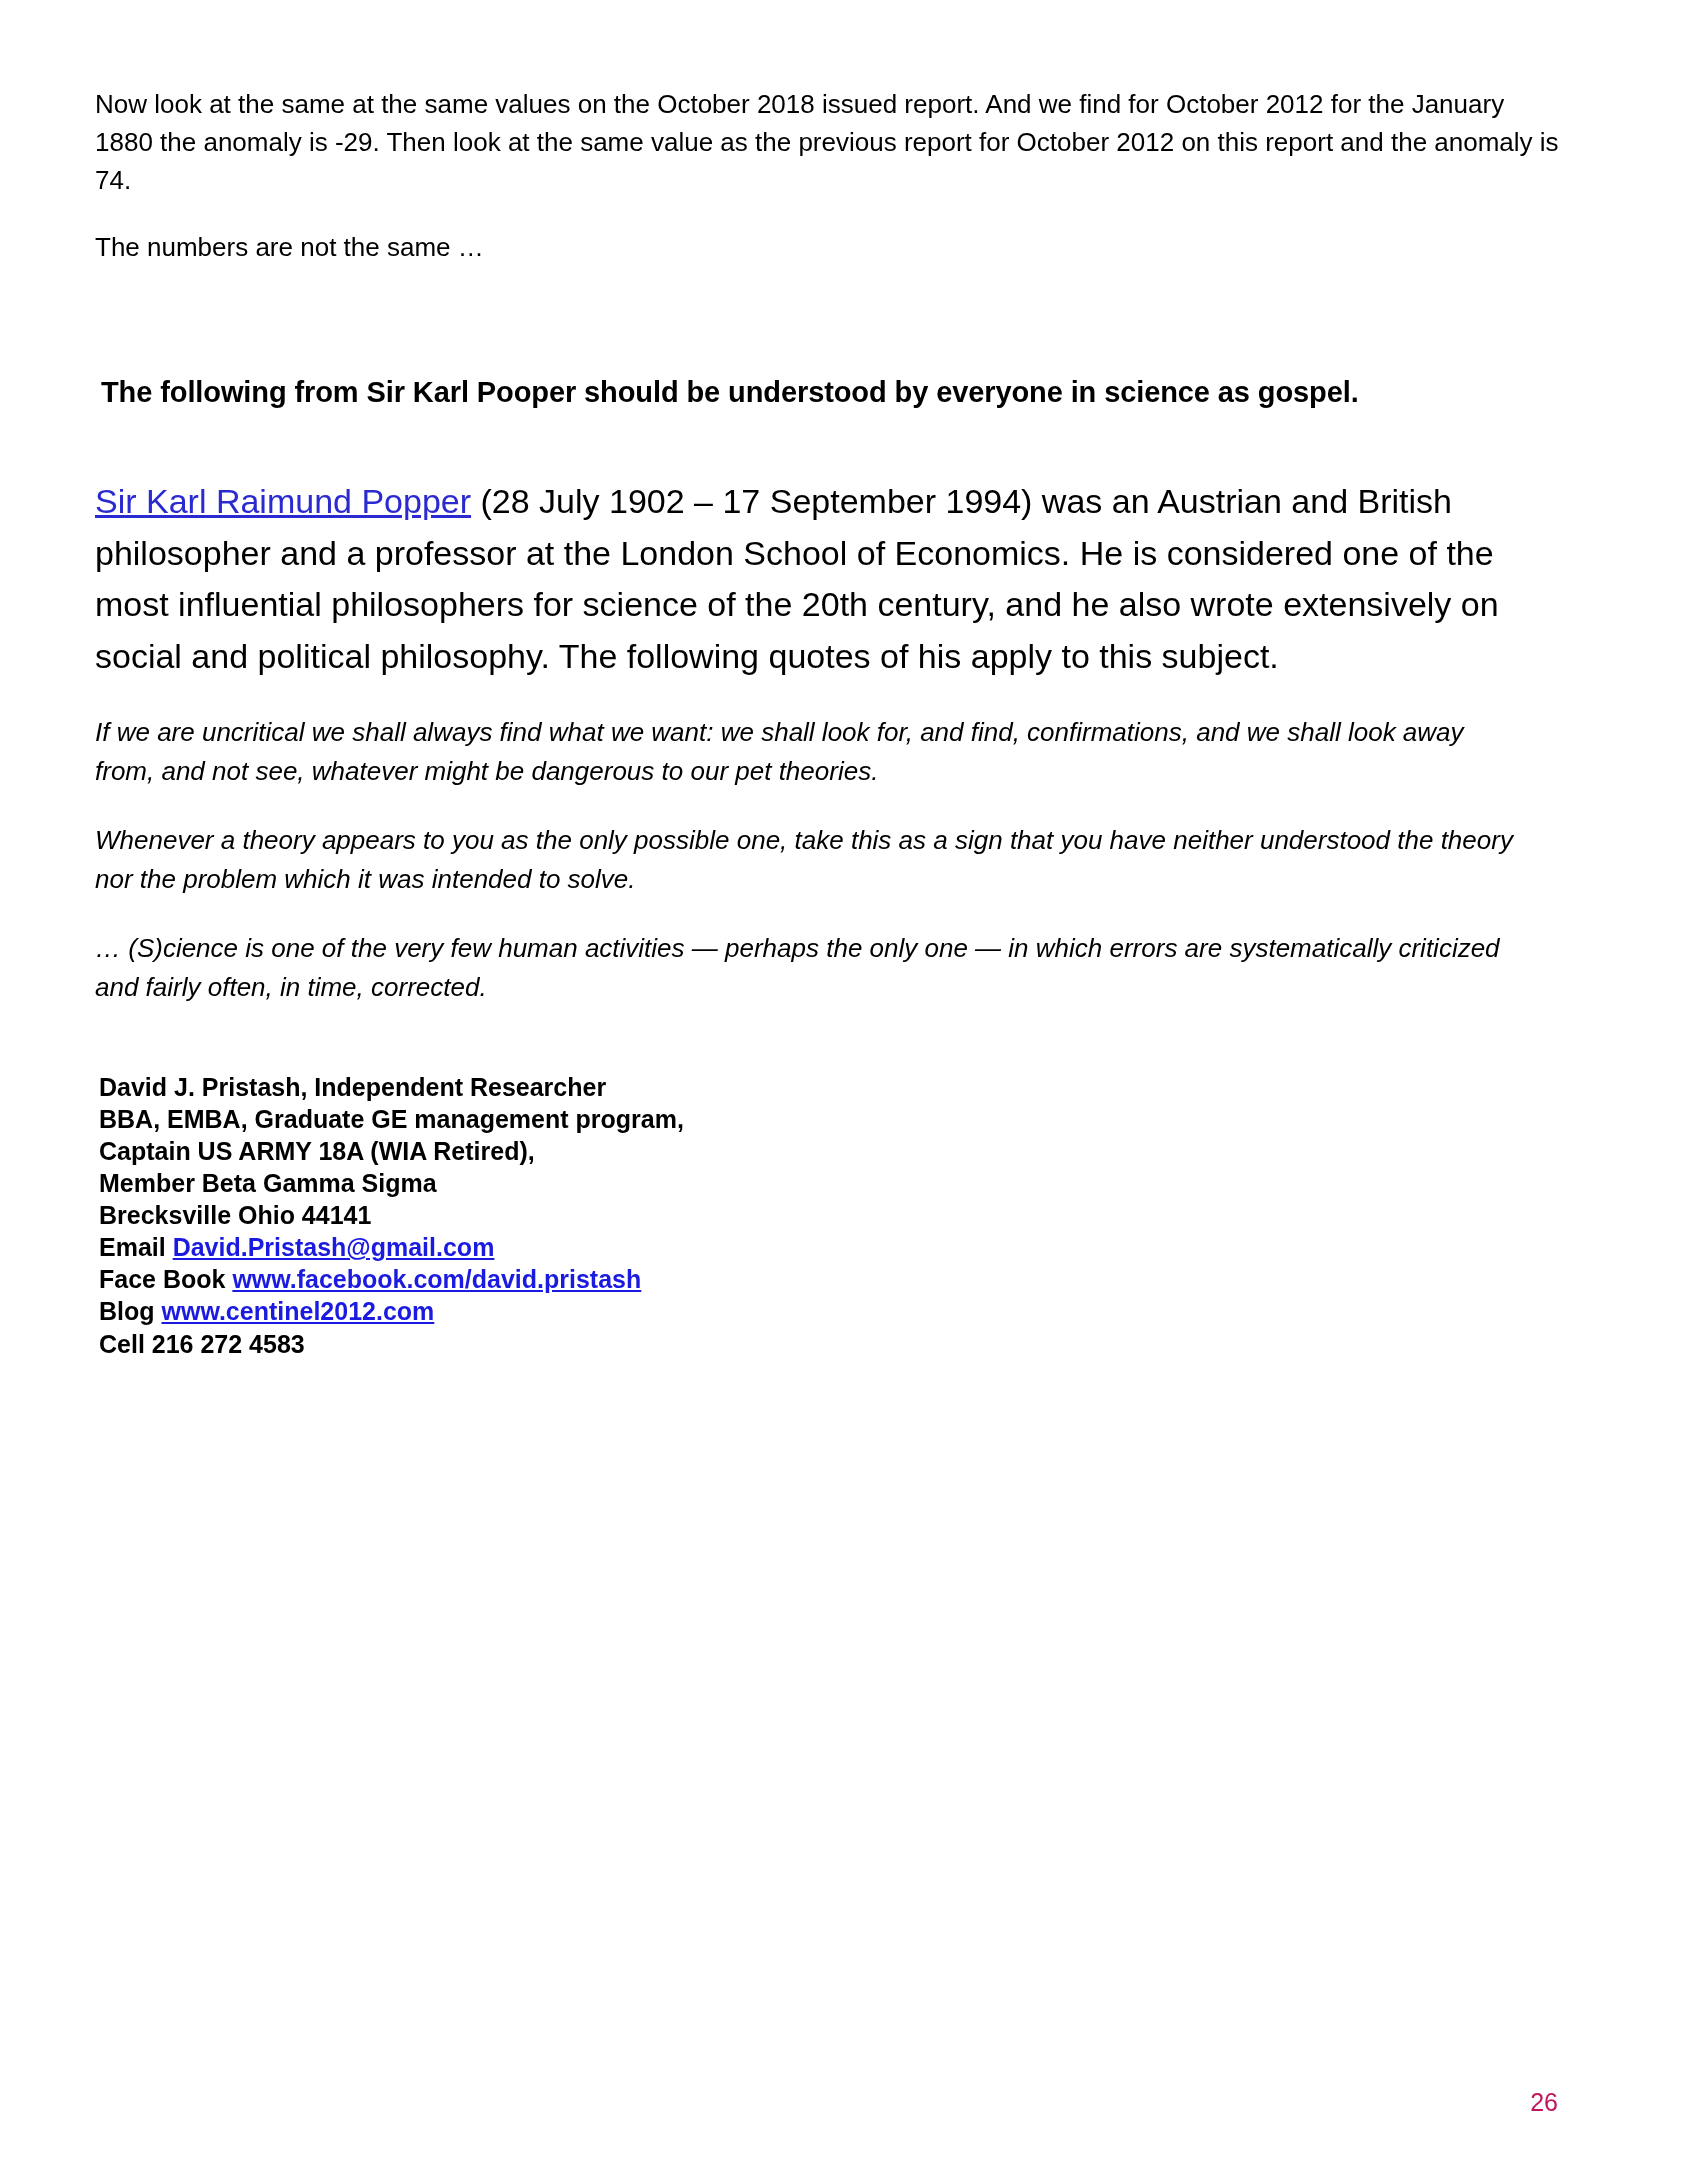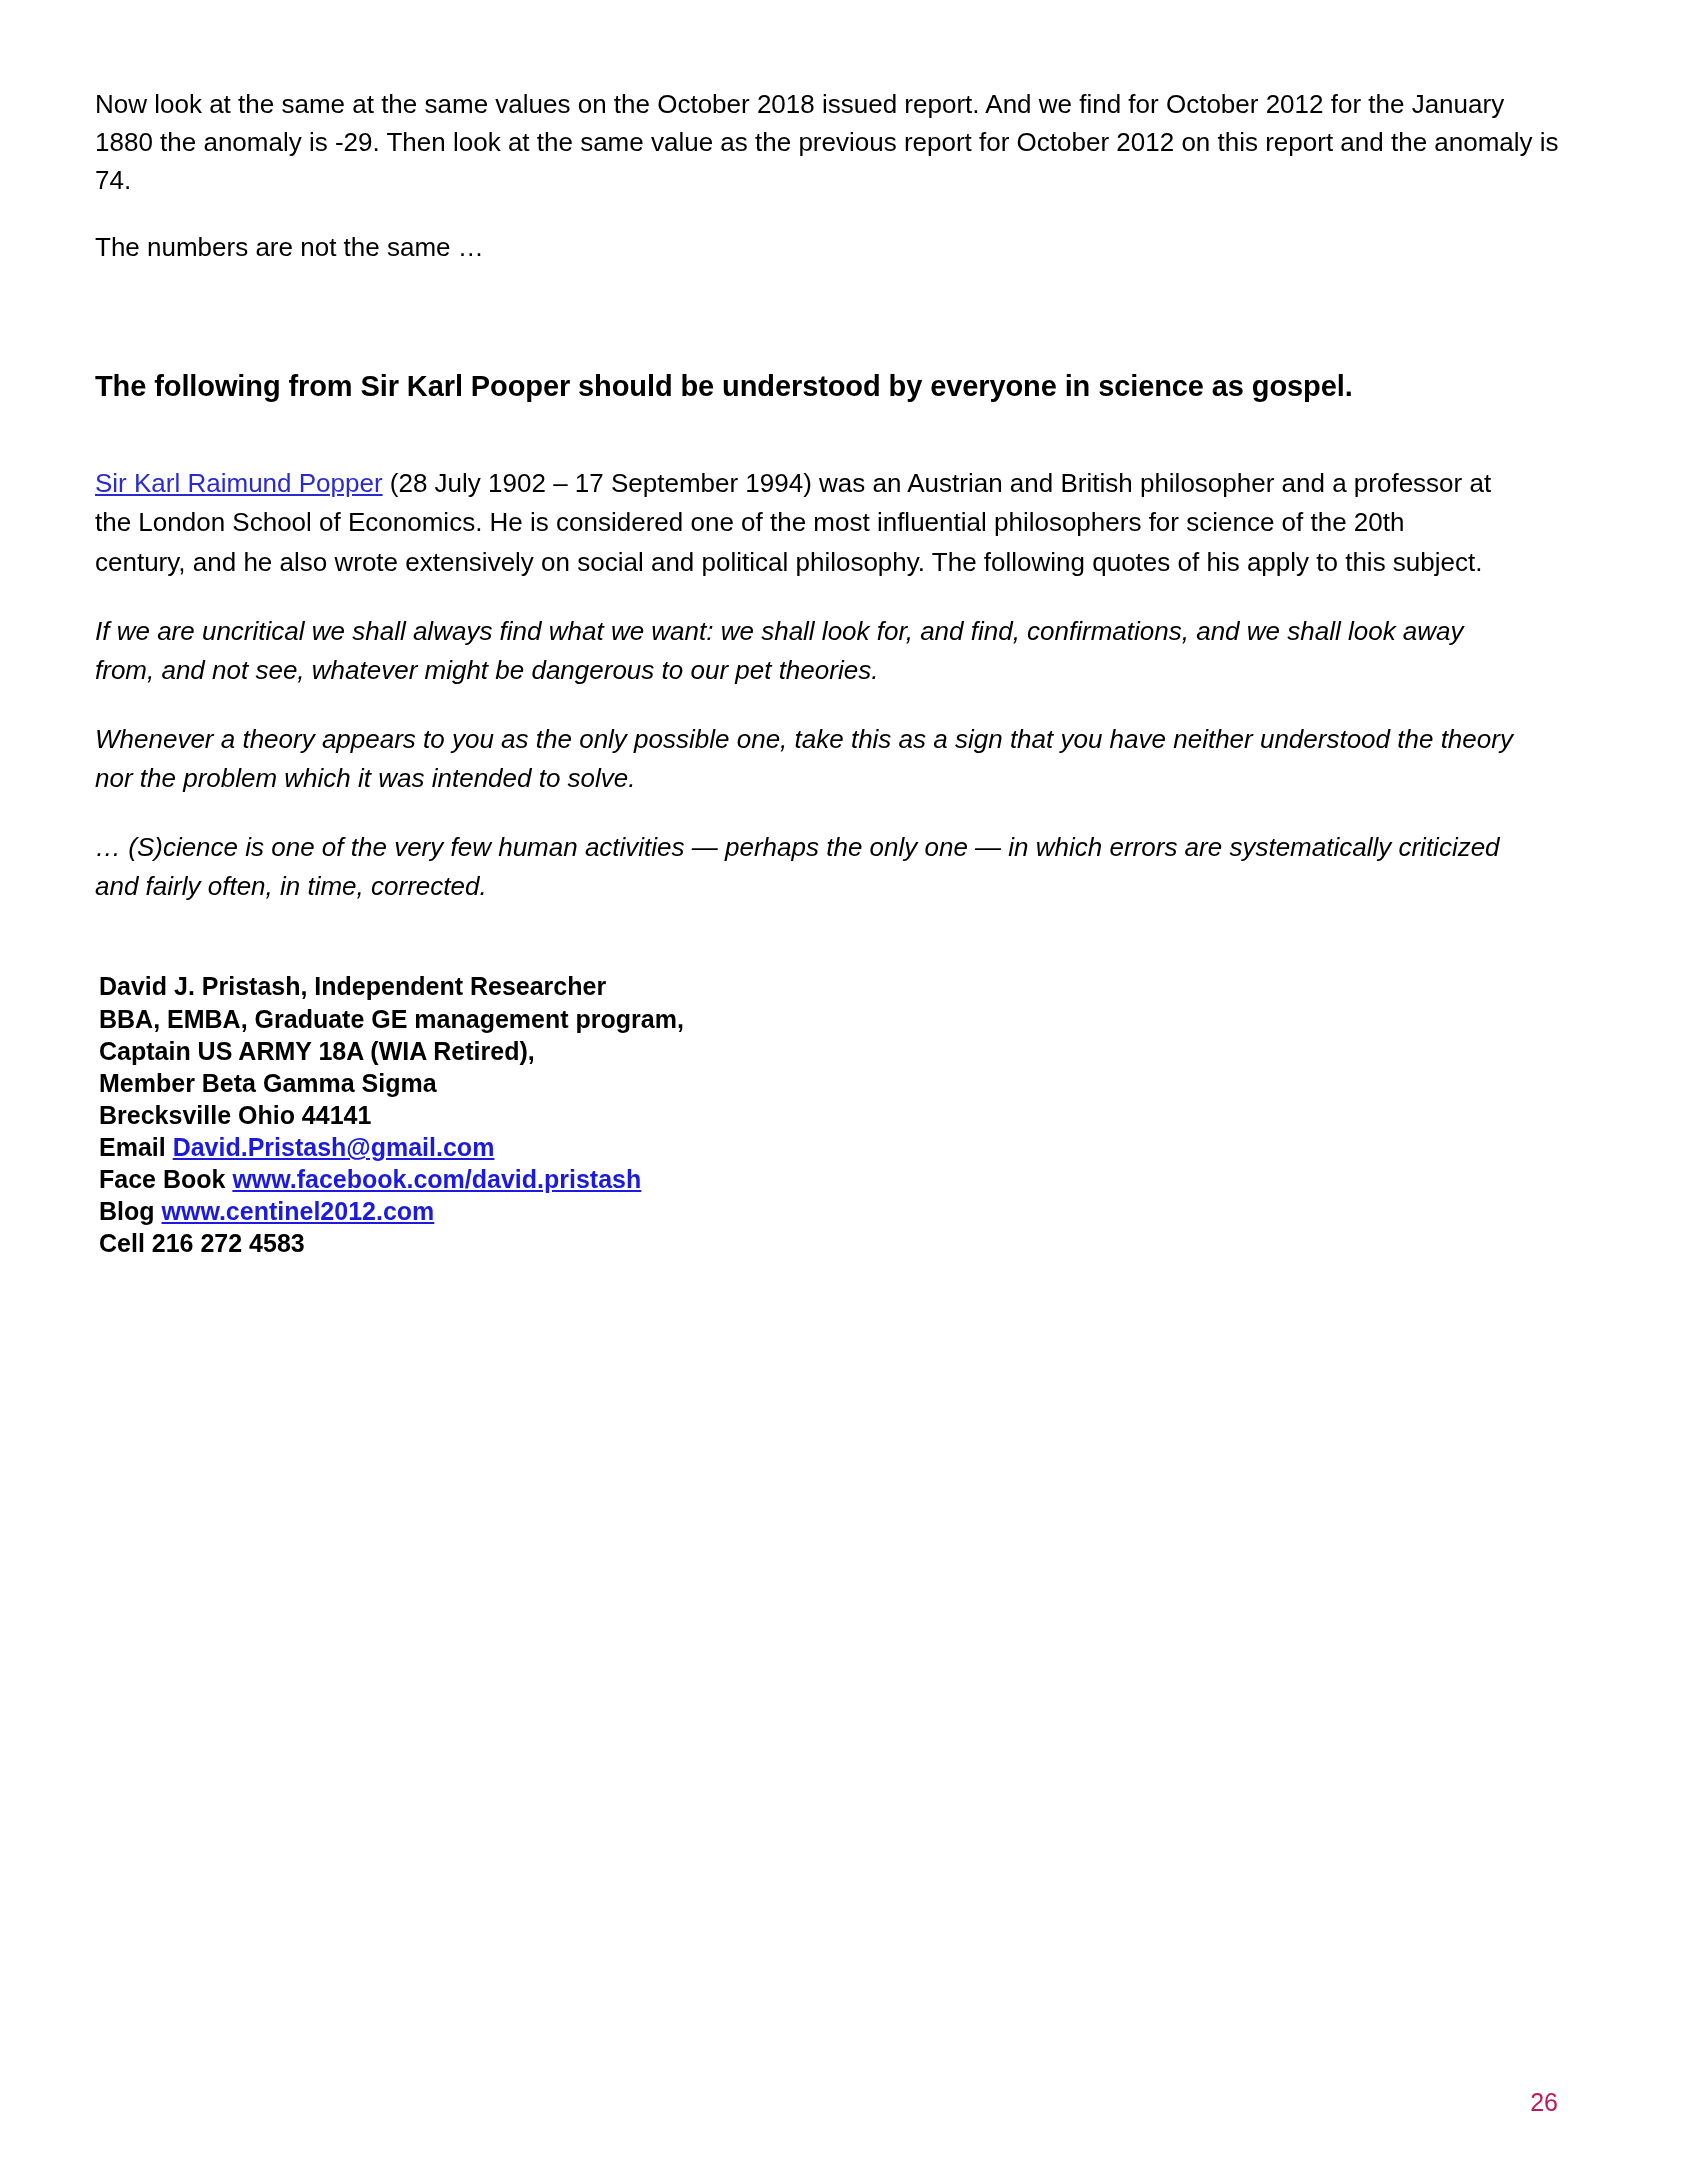--- a/index.html
+++ b/index.html
@@ -37,30 +37,30 @@
   .spacer-md {
     height: 57px;
   }
   .spacer-sm {
     height: 30px;
   }
   .heading {
     font-size: 29px;
     font-weight: bold;
     line-height: 1.45;
-    margin: 0;
+    margin: 6px;
     max-width: 1475px;
     letter-spacing: -0.1px;
   }
   .link {
     color: #2a2ad0;
     text-decoration: underline;
   }
   .body-block {
-    font-size: 26px;
+    font-size: 34px;
     line-height: 1.52;
     margin: 0 0 30px 0;
     max-width: 1406px;
   }
   .quote {
     font-size: 26px;
     font-style: italic;
     line-height: 1.5;
     margin: 0 0 30px 0;
     max-width: 1426px;

